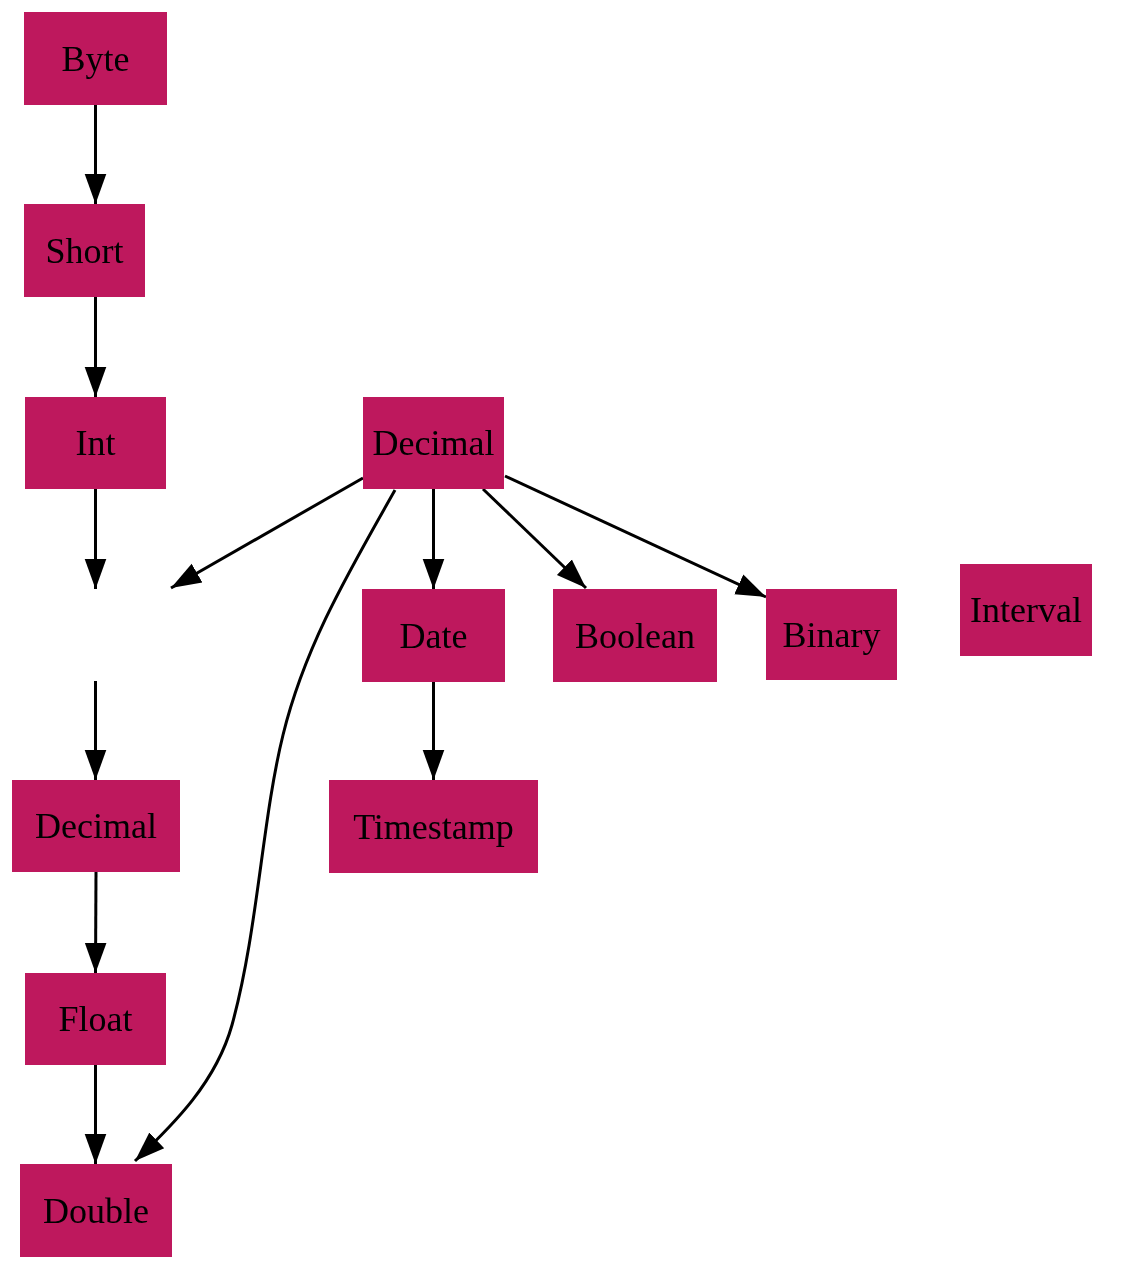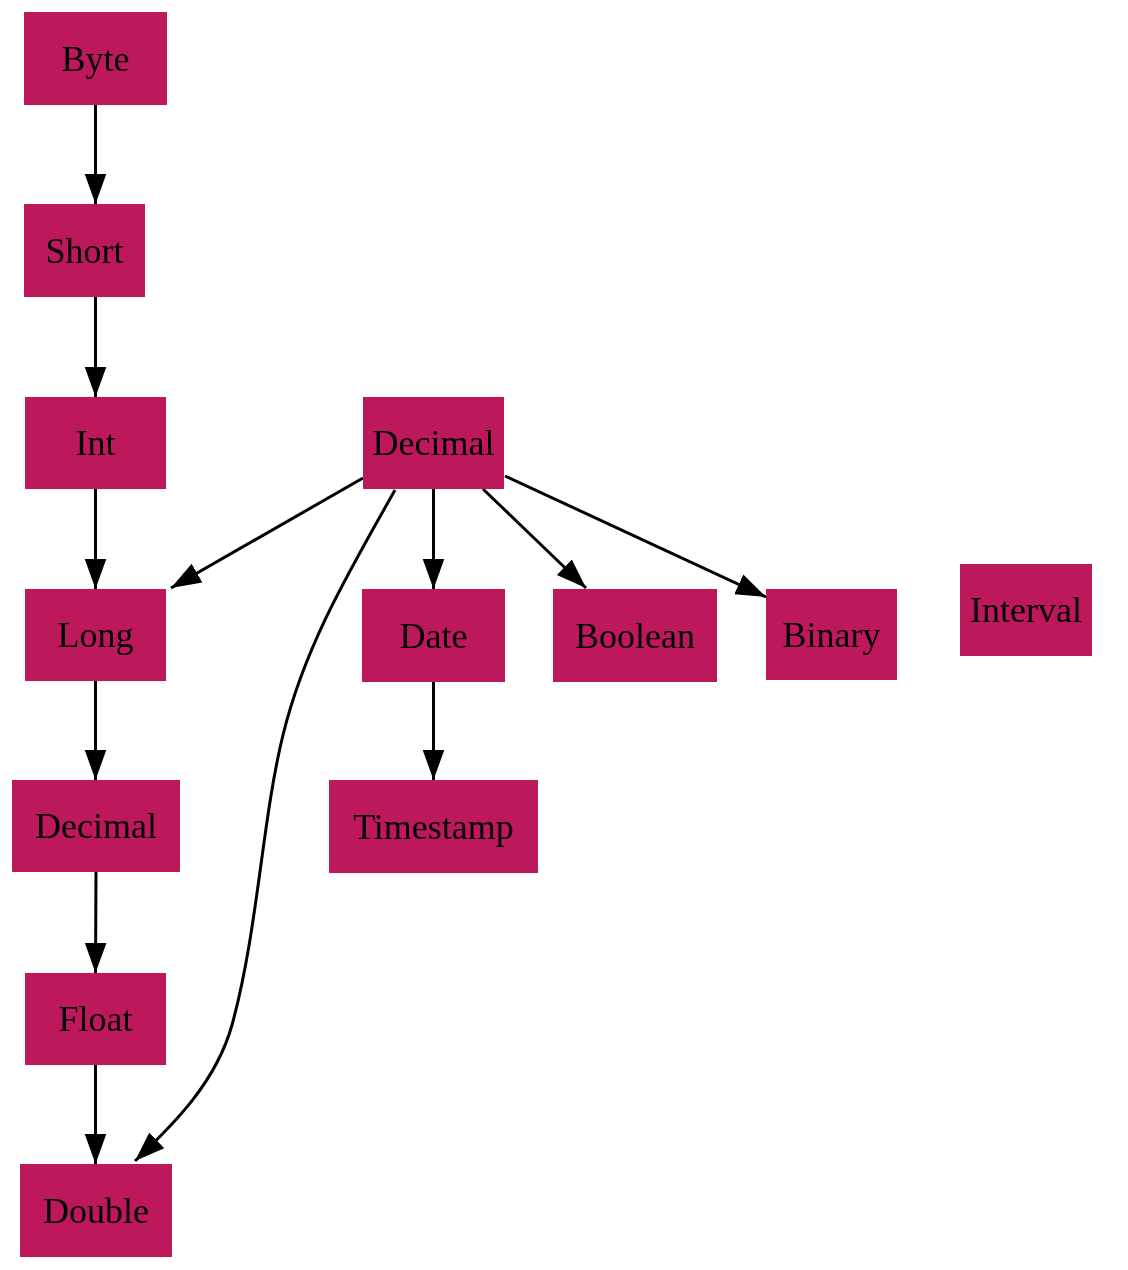--- a/index.html
+++ b/index.html
@@ -65,21 +65,20 @@
     <path class="edge" marker-end="url(#arrow)" d="M 505 476 L 766 597"></path>
     <path class="edge" marker-end="url(#arrow)" d="M 395 490 C 350 570 305 645 283 735 C 262 820 258 930 232 1025 C 216 1082 175 1123 135 1161"></path>
 
     <path class="edge" marker-end="url(#arrow)" d="M 433.5 682 L 433.5 780"></path>
   </svg>
 
   <div class="node" style="left:24px;  top:12px;   width:143px; height:93px;">Byte</div>
   <div class="node" style="left:24px;  top:204px;  width:121px; height:93px;">Short</div>
   <div class="node" style="left:25px;  top:397px;  width:141px; height:92px;">Int</div>
   <div class="node" style="left:363px; top:397px;  width:141px; height:92px;">Decimal</div>
-  <div class="node" style="left:25px;  top:589px;  width:141px; height:92px;">Long</div>
   <div class="node" style="left:362px; top:589px;  width:143px; height:93px;text-align:right;">Date</div>
   <div class="node" style="left:553px; top:589px;  width:164px; height:93px;">Boolean</div>
   <div class="node" style="left:766px; top:589px;  width:131px; height:91px;">Binary</div>
   <div class="node" style="left:960px; top:564px;  width:132px; height:92px;">Interval</div>
   <div class="node" style="left:12px;  top:780px;  width:168px; height:92px;">Decimal</div>
   <div class="node" style="left:329px; top:780px;  width:209px; height:93px;">Timestamp</div>
   <div class="node" style="left:25px;  top:973px;  width:141px; height:92px;">Float</div>
   <div class="node" style="left:20px;  top:1164px; width:152px; height:93px;">Double</div>
 
 </div>

